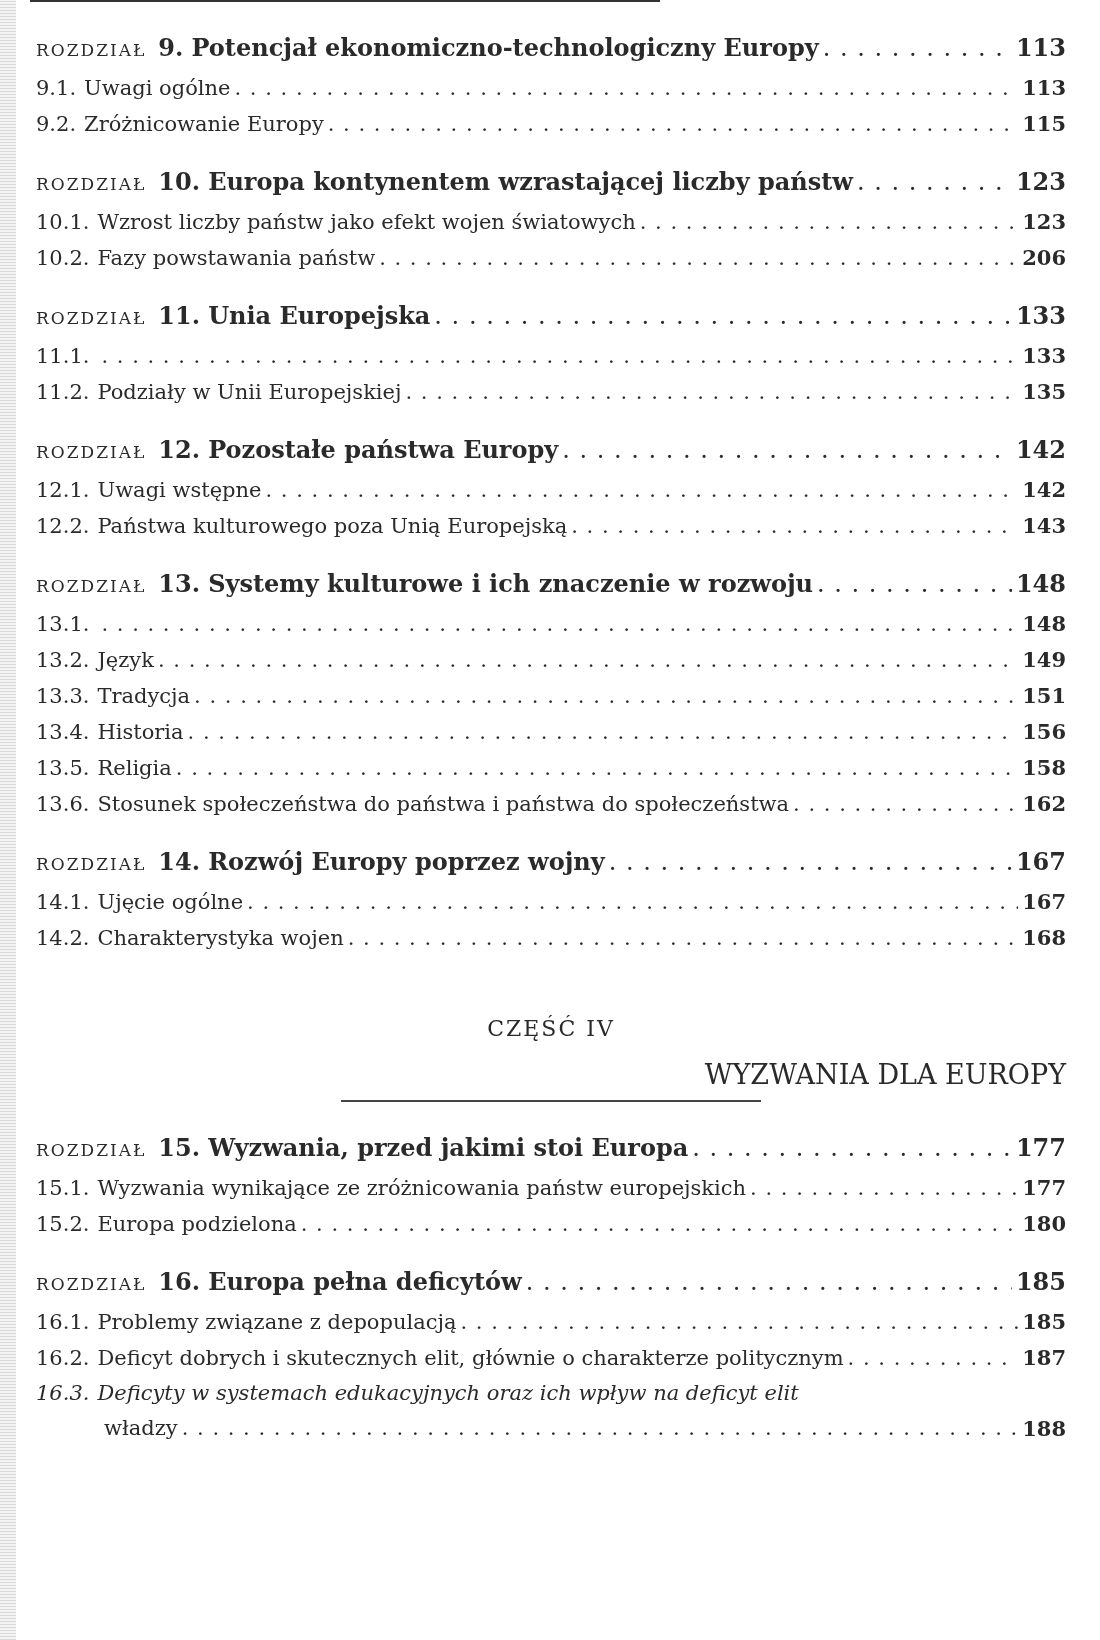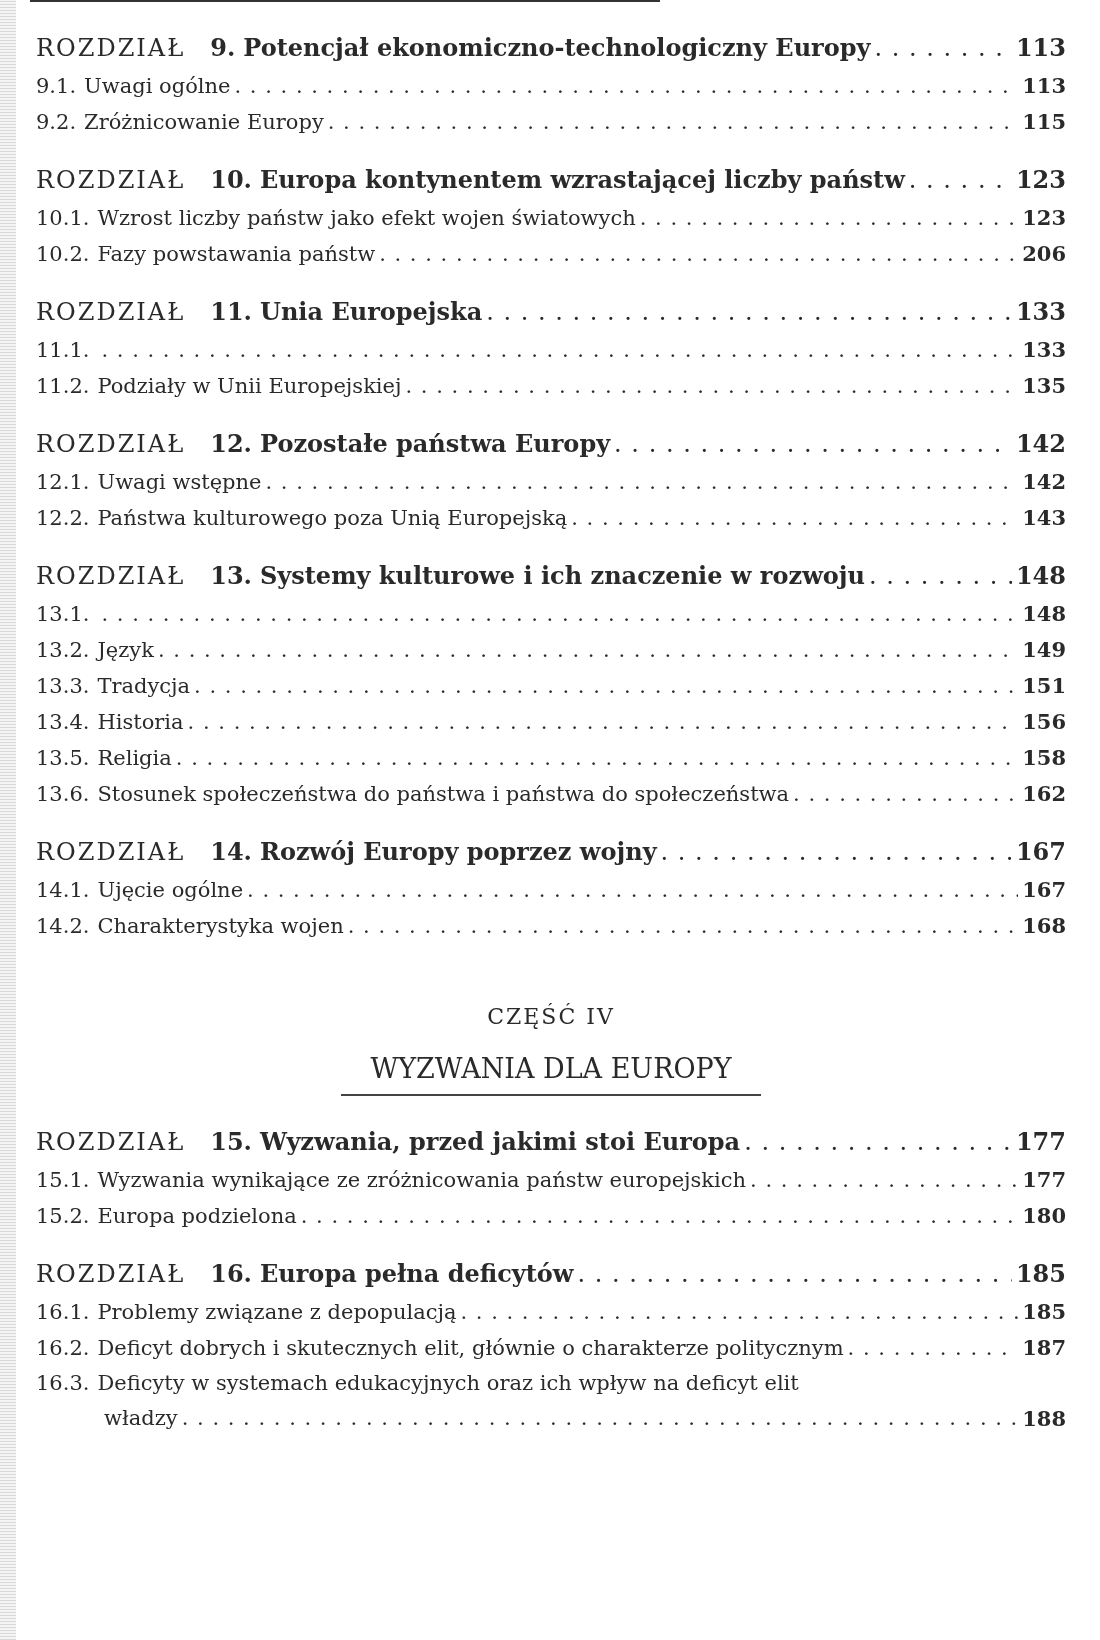--- a/index.html
+++ b/index.html
@@ -9,31 +9,31 @@
   }
   .left-edge {
     position:absolute; left:0; top:0; width:16px; height:1640px;
     background: repeating-linear-gradient(0deg, #d8d8d8 0 1px, #f4f4f4 1px 3px);
   }
   .top-rule { position:absolute; left:30px; top:0; width:630px; height:2px; background:#333; }
   .toc { position:absolute; left:36px; top:30px; width:1030px; }
   .chapter { margin-bottom:22px; }
   .row { display:flex; align-items:baseline; font-size:21px; line-height:35px; white-space:nowrap; }
   .row.head { font-weight:bold; font-size:24px; margin-bottom:2px; }
-  .row.head .kw { font-weight:normal; font-variant:small-caps; letter-spacing:2px; font-size:24px; margin-right:25px; }
+  .row.head .kw { font-weight:normal; font-variant:small-caps; letter-spacing:2px; font-size:17px; margin-right:12px; }
   .num { margin-right:8px; }
   .dots { flex:1; overflow:hidden; margin:0 4px; }
   .dots::after { content:" . . . . . . . . . . . . . . . . . . . . . . . . . . . . . . . . . . . . . . . . . . . . . . . . . . . . . . . . . . . . . . . . . . . . . . . . . . . . . . . . . . . . . . . . . . . . . . . . . . . . . . . . . . . . . . . . . . . . . ."; font-weight:normal; letter-spacing:1px; }
   .page { font-weight:bold; }
   .wrap { flex-direction:column; align-items:stretch; }
-  .wrap .line1 { display:block; }
+  .wrap .line1 { display:block;font-style:italic; }
   .wrap .line2 { display:flex; align-items:flex-start; padding-left:68px; }
   .part { text-align:center; margin-top:60px; margin-bottom:28px; }
   .part .label { font-size:22px; letter-spacing:2px; }
-  .part .title { font-size:27px; margin-top:24px; }
+  .part .title { font-size:27px; margin-top:18px;text-align:right; }
   .part .rule { width:420px; height:2px; background:#444; margin:10px auto 0 auto; }
 </style>
 </head>
 <body>
 
 <div class="left-edge"></div>
 <div class="top-rule"></div>
 
 <div class="toc">
   <div id="group-a">

